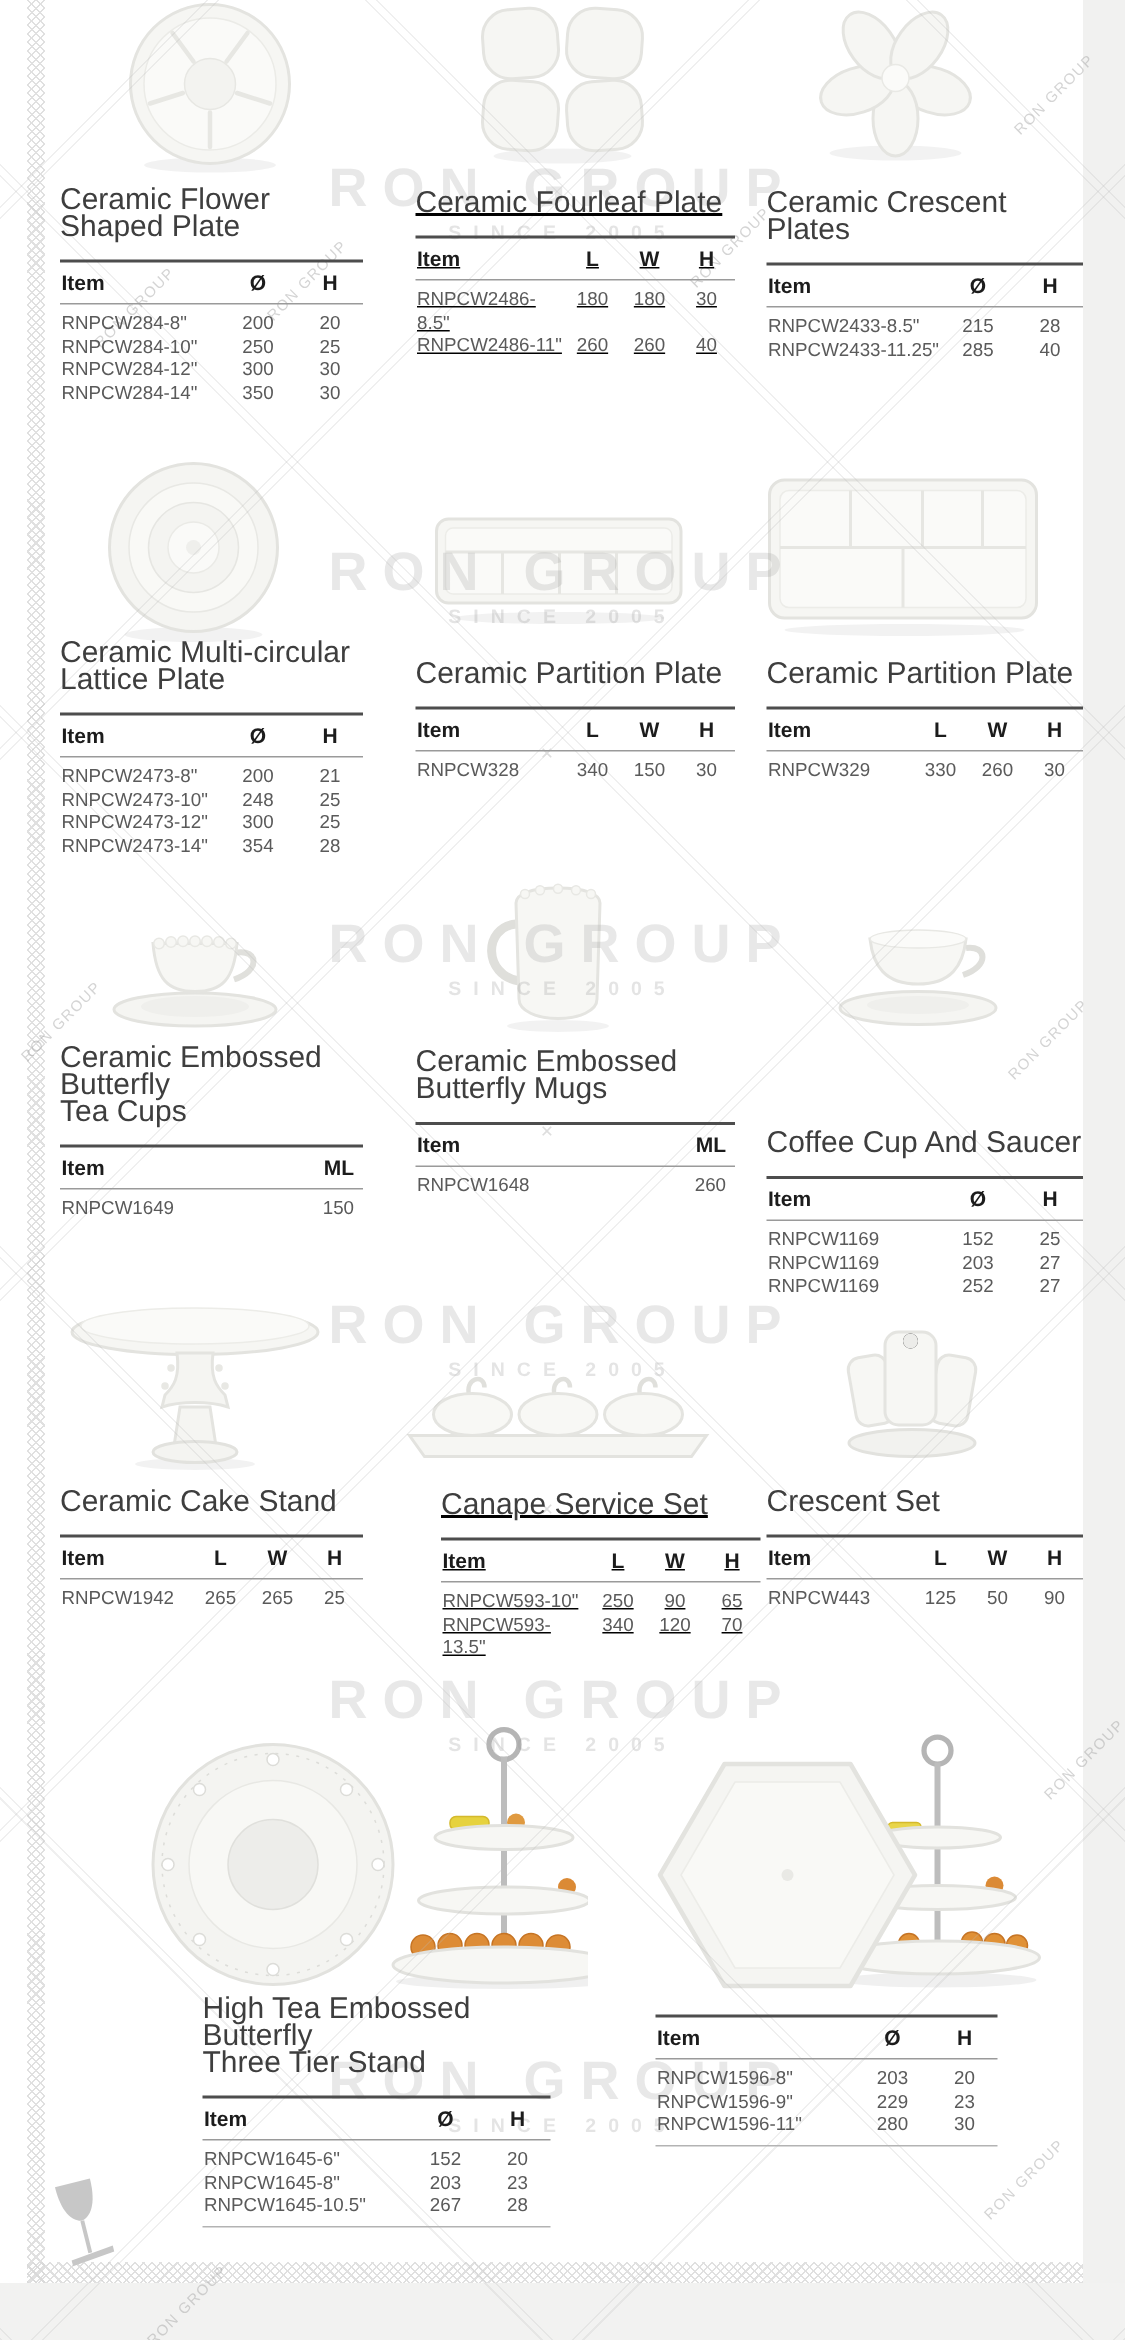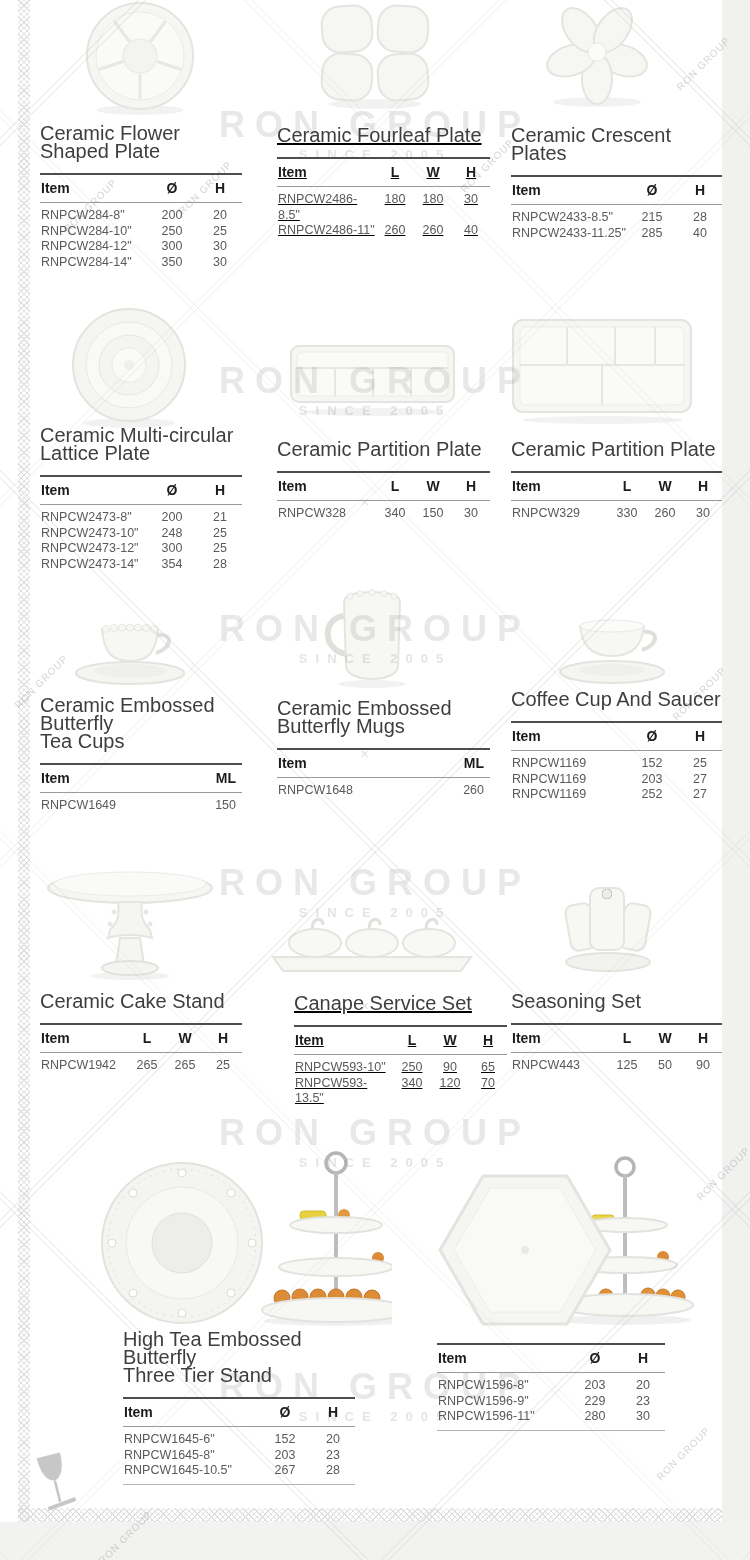--- a/index.html
+++ b/index.html
@@ -520,21 +520,21 @@
       </div>
       <div class="tbody">
           <div class="trow">
             <span class="citem">RNPCW1648</span>
             <span class="cnum">260</span>
           </div>
         </div>
     </div>
   </section>
 
-  <section class="card" id="s8" style="left:511px;top:690px;width:211px;">
+  <section class="card" id="s8" style="left:511px;top:753px;width:211px;">
     <div class="title">
         <div>Coffee Cup And Saucer</div>
       </div>
     <div class="tbl tbl-oh">
       <div class="thead">
         <span class="citem th">Item</span>
         <span class="cnum th">Ø</span>
         <span class="cnum th">H</span>
       </div>
       <div class="tbody">
@@ -602,41 +602,41 @@
             <span class="cnum">340</span>
             <span class="cnum">120</span>
             <span class="cnum">70</span>
           </div>
         </div>
     </div>
   </section>
 
   <section class="card" id="s11" style="left:511px;top:992px;width:211px;">
     <div class="title">
-        <div>Seasoning Set</div>
+        <div>Crescent Set</div>
       </div>
     <div class="tbl tbl-lwh">
       <div class="thead">
         <span class="citem th">Item</span>
         <span class="cnum th">L</span>
         <span class="cnum th">W</span>
         <span class="cnum th">H</span>
       </div>
       <div class="tbody">
           <div class="trow">
             <span class="citem">RNPCW443</span>
             <span class="cnum">125</span>
             <span class="cnum">50</span>
             <span class="cnum">90</span>
           </div>
         </div>
     </div>
   </section>
 
-  <section class="card" id="s12" style="left:123px;top:1330px;width:232px;">
+  <section class="card" id="s12" style="left:135px;top:1330px;width:232px;">
     <div class="title">
       <div>High Tea Embossed Butterfly</div>
         <div>Three Tier Stand</div>
     </div>
     <div class="tbl tbl-oh tbl-end">
       <div class="thead">
         <span class="citem th">Item</span>
         <span class="cnum th">Ø</span>
         <span class="cnum th">H</span>
       </div>

